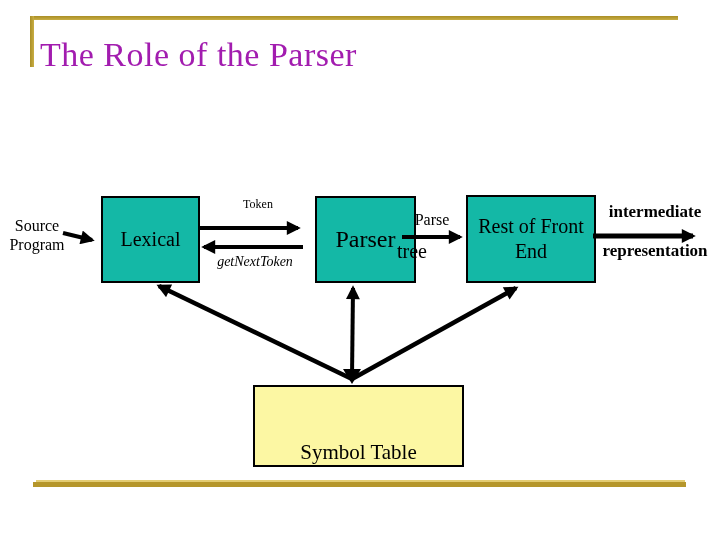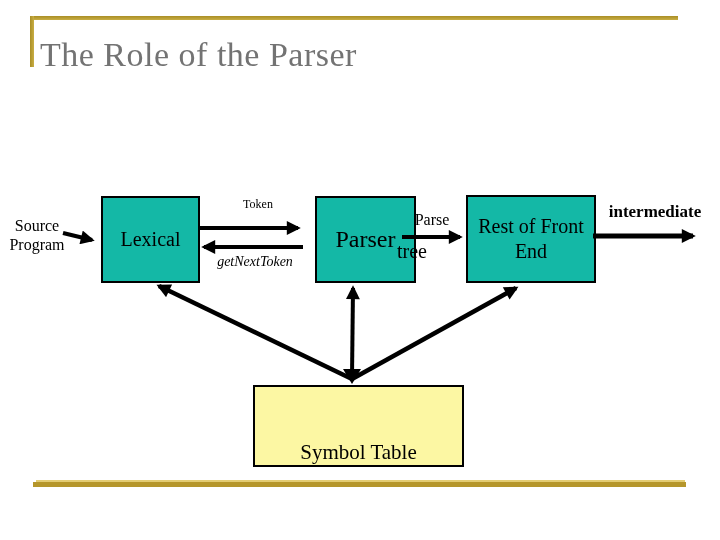--- a/index.html
+++ b/index.html
@@ -8,21 +8,21 @@
     font-family:"Liberation Serif","DejaVu Serif",serif;color:#000;
   }
   
   .top-line{position:absolute;left:30px;top:16px;width:648px;height:4px;
     background:linear-gradient(#a98e25,#c9ae45);}
   .left-line{position:absolute;left:30px;top:16px;width:4px;height:51px;
     background:linear-gradient(90deg,#a98e25,#c9ae45);}
   .bottom-line-light{position:absolute;left:36px;top:480px;width:649px;height:2px;background:#e3cc73;}
   .bottom-line-dark{position:absolute;left:33px;top:482px;width:653px;height:5px;background:#b5962b;}
   
-  .title{position:absolute;left:40px;top:36px;font-size:34px;color:#737373;
+  .title{position:absolute;left:40px;top:36px;font-size:34px;color:#a21caf;
     letter-spacing:0.5px;white-space:nowrap;}
   
   .box{position:absolute;border:2px solid #000;display:flex;flex-direction:column;
     align-items:center;justify-content:center;text-align:center;z-index:1;}
   .green{background:#14b8a6;}
   .yellow{background:#fcf7a3;justify-content:flex-end;}
   .box-lexical{left:101px;top:196px;width:95px;height:83px;font-size:20px;line-height:25px;}
   .box-parser{left:304px;top:196px;width:97px;height:83px;font-size:24px;margin-left:11px;}
   .box-rofe{left:466px;top:195px;width:126px;height:84px;font-size:20px;line-height:25px;}
   .box-symbol{left:253px;top:385px;width:207px;height:78px;font-size:21px;}
@@ -67,20 +67,21 @@
 <div class="lbl lbl-parse">Parse</div>
 <div class="lbl lbl-tree">tree</div>
 
 <div class="box green box-rofe">
   <div>Rest of Front</div>
   <div>End</div>
 </div>
 
 <div class="lbl lbl-ir">
   <div>intermediate</div>
+  <div class="line2">representation</div>
 </div>
 
 <div class="box yellow box-symbol">
   <div>Symbol Table</div>
 </div>
 
 <svg class="arrows" width="720" height="540" viewBox="0 0 720 540">
   <defs>
     <marker id="ah" markerUnits="userSpaceOnUse" markerWidth="16" markerHeight="14" viewBox="0 0 10 10" refX="8" refY="5" orient="auto">
       <path d="M0,0 L10,5 L0,10 Z" fill="#000"></path>

